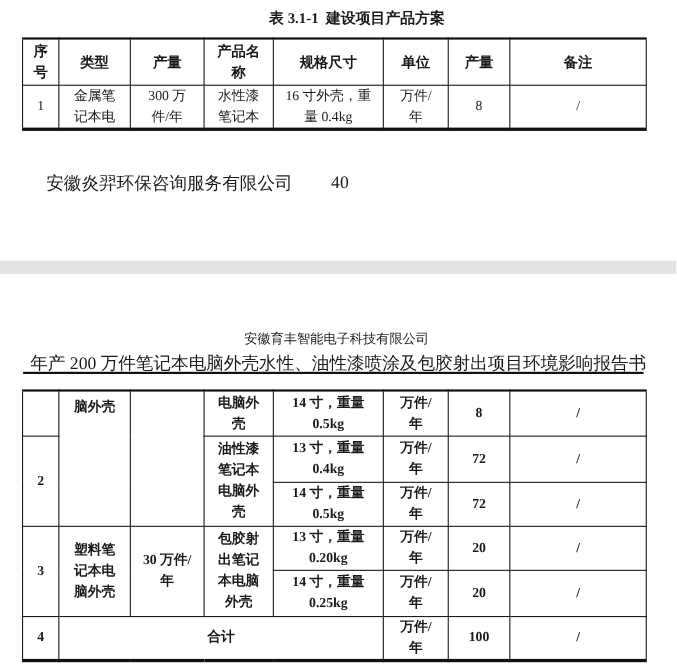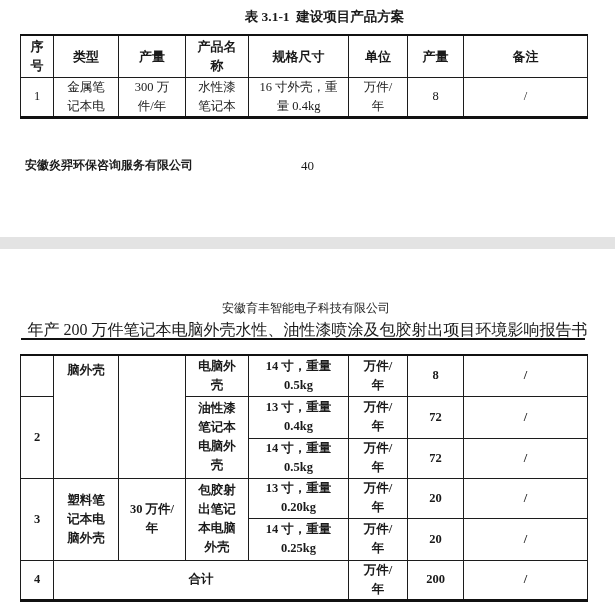--- a/index.html
+++ b/index.html
@@ -44,28 +44,28 @@
   table.doc th {
     font-weight: bold;
     font-size: 13px;
   }
   table.doc { border-top: 2px solid #111; border-bottom: 3px solid #111; }
 
   .vtop { vertical-align: top !important; padding-top: 5px !important; }
 
   .footer-company {
     top: 157px;
-    left: 25px;
-    font-weight: bold;
-    font-size: 12px;
+    left: 42px;
+    font-weight: normal;
+    font-size: 16px;
   }
   .footer-pagenum {
     top: 158px;
     left: 301px;
-    font-size: 13px;
+    font-size: 16px;
   }
 
   .page-separator {
     top: 237px;
     left: 0;
     width: 615px;
     height: 12px;
     background: #e3e3e3;
   }
 
@@ -223,17 +223,17 @@
 年</td>
     <td>20</td>
     <td>/</td>
   </tr>
 
   <tr style="height:37px">
     <td>4</td>
     <td colspan="4">合计</td>
     <td>万件/
 年</td>
-    <td>200</td>
+    <td>100</td>
     <td>/</td>
   </tr>
 </tbody>
   </table>
 
 </body></html>

